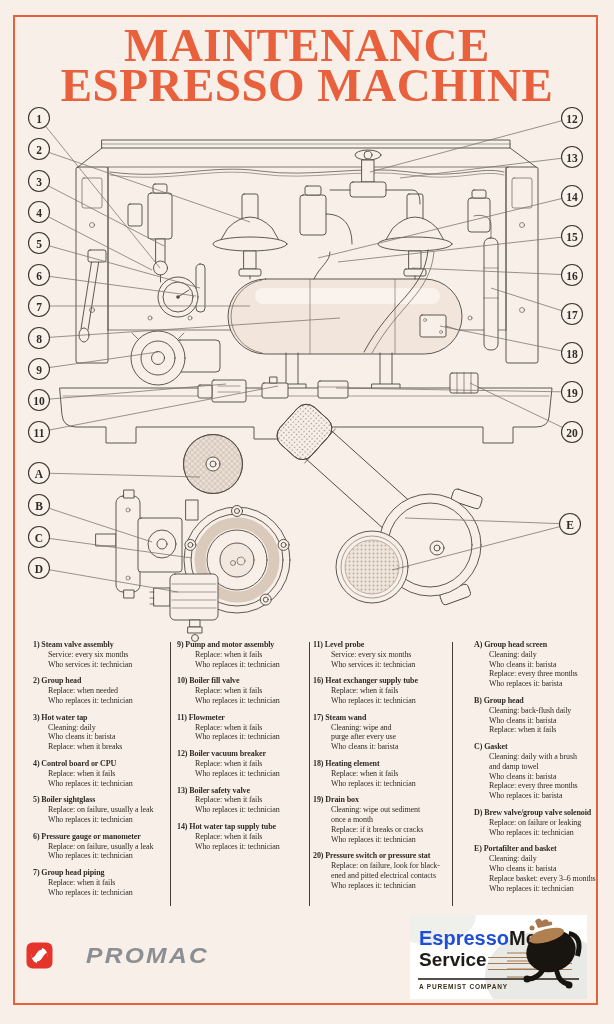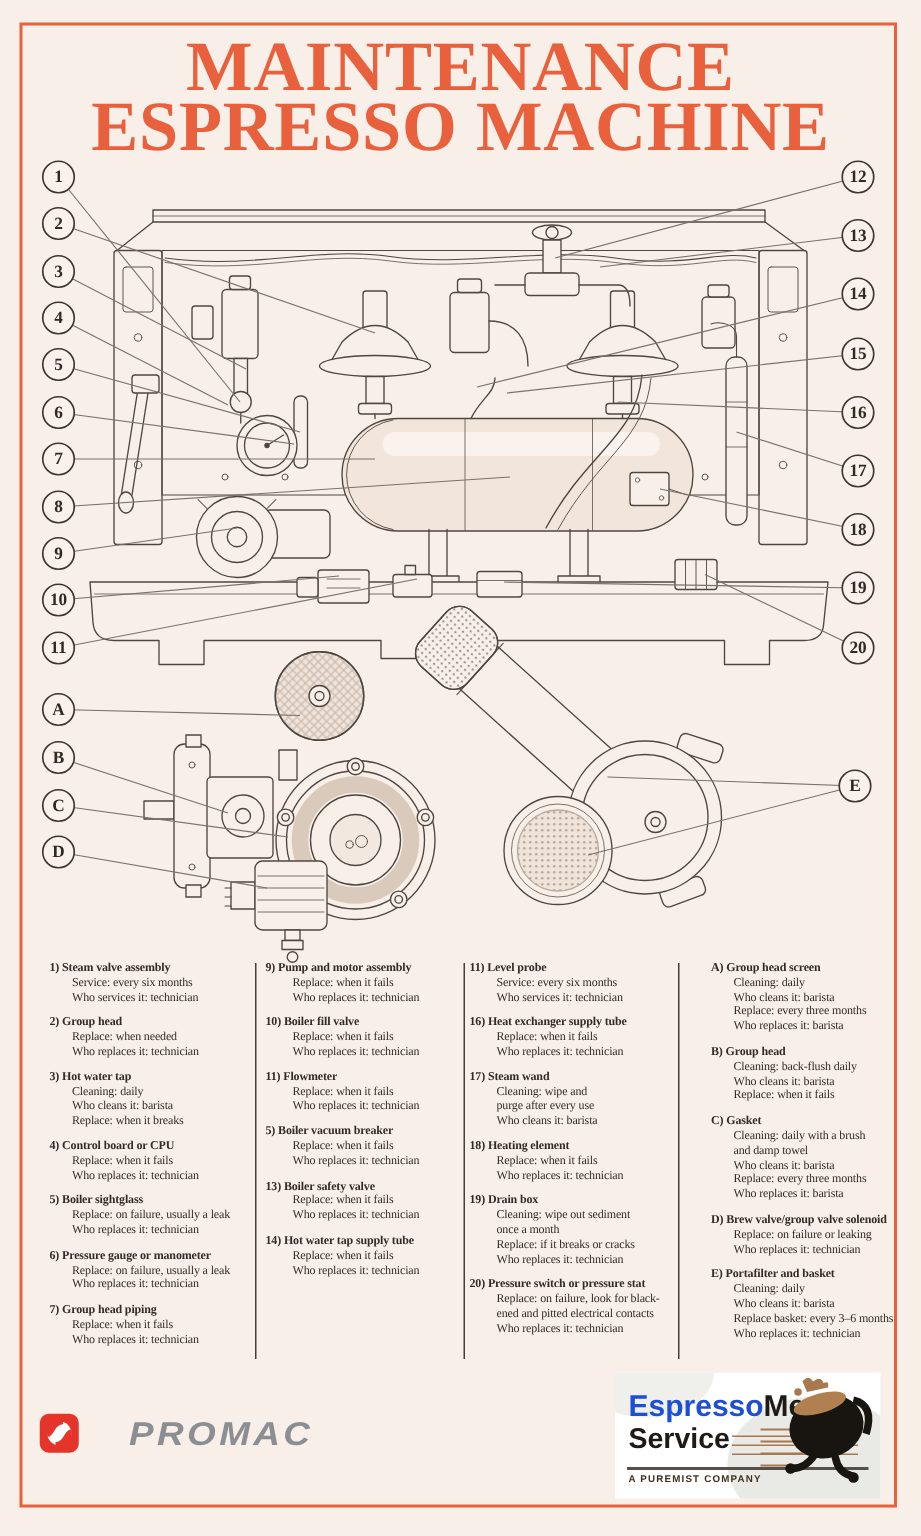--- a/index.html
+++ b/index.html
@@ -442,21 +442,21 @@
           <div class="entry-title">10) Boiler fill valve</div>
           <div class="entry-line">Replace: when it fails</div>
           <div class="entry-line">Who replaces it: technician</div>
         </div>
         <div class="entry">
           <div class="entry-title">11) Flowmeter</div>
           <div class="entry-line">Replace: when it fails</div>
           <div class="entry-line">Who replaces it: technician</div>
         </div>
         <div class="entry">
-          <div class="entry-title">5) Boiler vacuum breaker</div>
+          <div class="entry-title">12) Boiler vacuum breaker</div>
           <div class="entry-line">Replace: when it fails</div>
           <div class="entry-line">Who replaces it: technician</div>
         </div>
         <div class="entry">
           <div class="entry-title">13) Boiler safety valve</div>
           <div class="entry-line">Replace: when it fails</div>
           <div class="entry-line">Who replaces it: technician</div>
         </div>
         <div class="entry">
           <div class="entry-title">14) Hot water tap supply tube</div>

